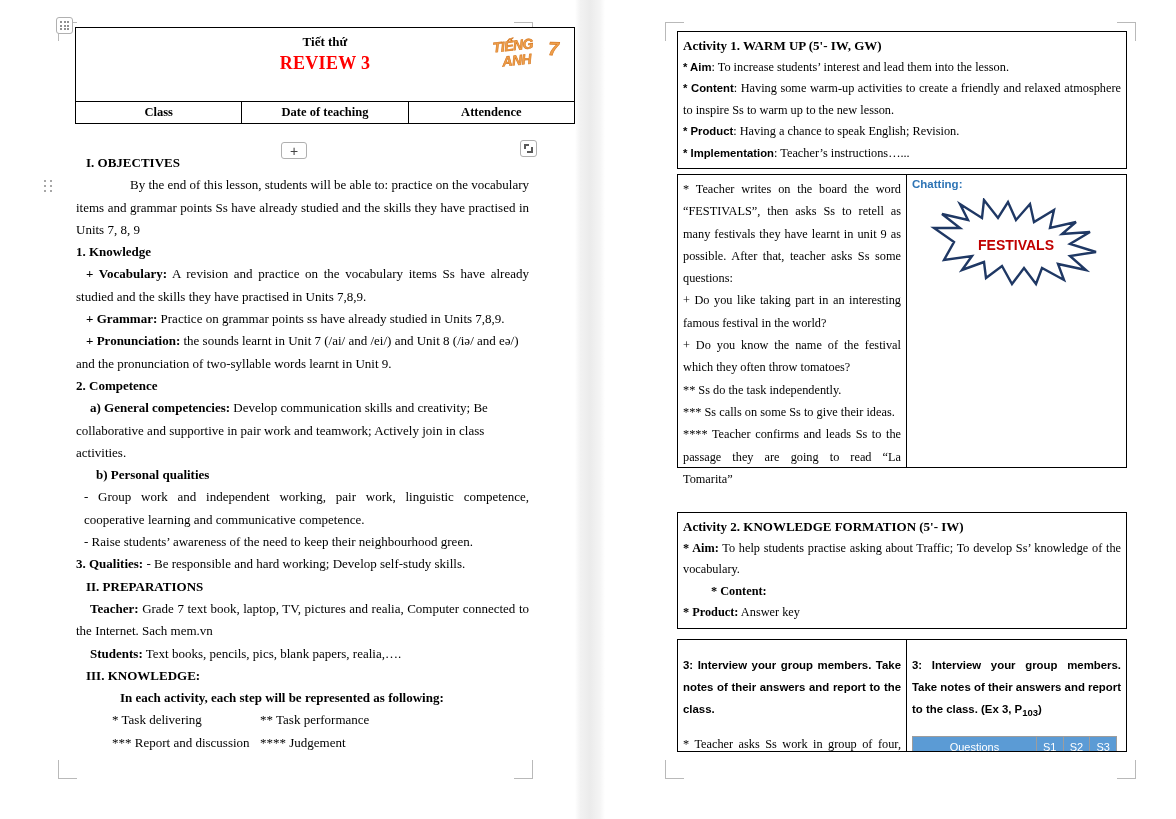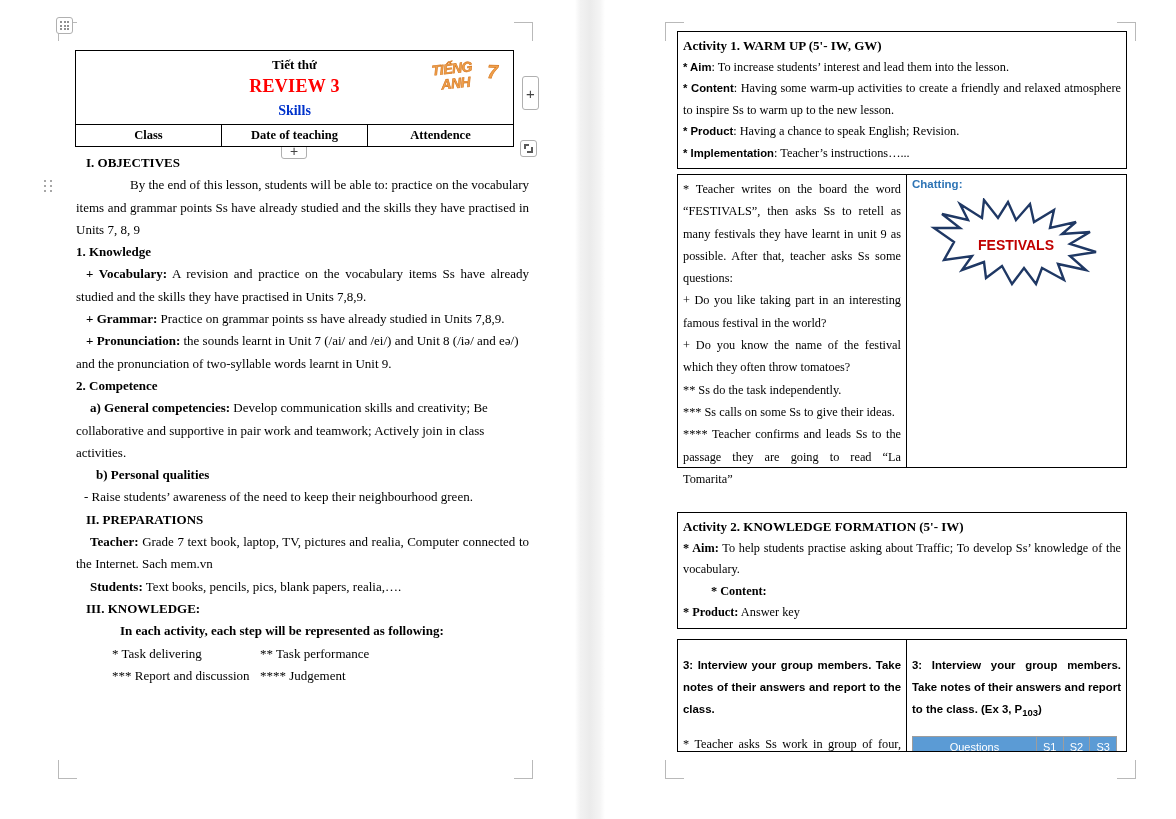--- a/index.html
+++ b/index.html
@@ -95,22 +95,22 @@
   }
   .resize-glyph span {
     position: absolute; right: 0; bottom: 0;
     width: 4px; height: 4px; border-right: 2px solid #5a5a5a; border-bottom: 2px solid #5a5a5a;
   }
 
   
   .hdr-table {
     position: absolute;
     left: 75px;
-    top: 50px;
-    width: 439px;
+    top: 27px;
+    width: 500px;
     border: 1px solid #000;
     box-sizing: border-box;
     background: #fff;
   }
   .hdr-top {
     position: relative;
     height: 74px;
     border-bottom: 1px solid #000;
     box-sizing: border-box;
   }
@@ -311,21 +311,20 @@
         <span></span>
       </span>
   </div>
 
   <div class="ctl ctl-plus-wide" style="left:281px; top:142px;">+</div>
 
   <div class="hdr-table">
     <div class="hdr-top">
       <div class="hdr-tiet">Tiết thứ</div>
       <div class="hdr-review">REVIEW 3</div>
-      <div class="hdr-skills">Skills</div>
       <div class="logo">
         <div class="logo-l1">TIẾNG</div>
         <div class="logo-l2">ANH</div>
         <div class="logo-num">7</div>
       </div>
     </div>
     <div class="hdr-bottom">
       <div>Class</div>
       <div>Date of teaching</div>
       <div>Attendence</div>
@@ -353,23 +352,27 @@
     </p>
 
     <p class="b">2. Competence</p>
 
     <p>
       <span class="b" style="padding-left:14px;">a) General competencies:</span><span> Develop communication skills and creativity; Be collaborative and supportive in pair work and teamwork; Actively join in class activities.</span>
     </p>
 
     <p class="b pad-l2">b) Personal qualities</p>
 
+    <p class="just" style="padding-left:8px;">-  Group  work  and  independent  working,  pair  work,  linguistic  competence, cooperative learning and communicative competence.</p>
 
     <p style="padding-left:8px;">- Raise students’ awareness of the need to keep their neighbourhood green.</p>
 
+    <p>
+      <span class="b">3. Qualities:</span><span> - Be responsible and hard working; Develop self-study skills.</span>
+    </p>
 
     <p class="b pad-l1">II. PREPARATIONS</p>
 
     <p class="just">
       <span class="b" style="padding-left:14px;">Teacher:</span><span> Grade 7 text book, laptop, TV, pictures and realia, Computer connected to the Internet. Sach mem.vn</span>
     </p>
 
     <p>
       <span class="b" style="padding-left:14px;">Students:</span><span> Text books, pencils, pics, blank papers, realia,….</span>
     </p>

